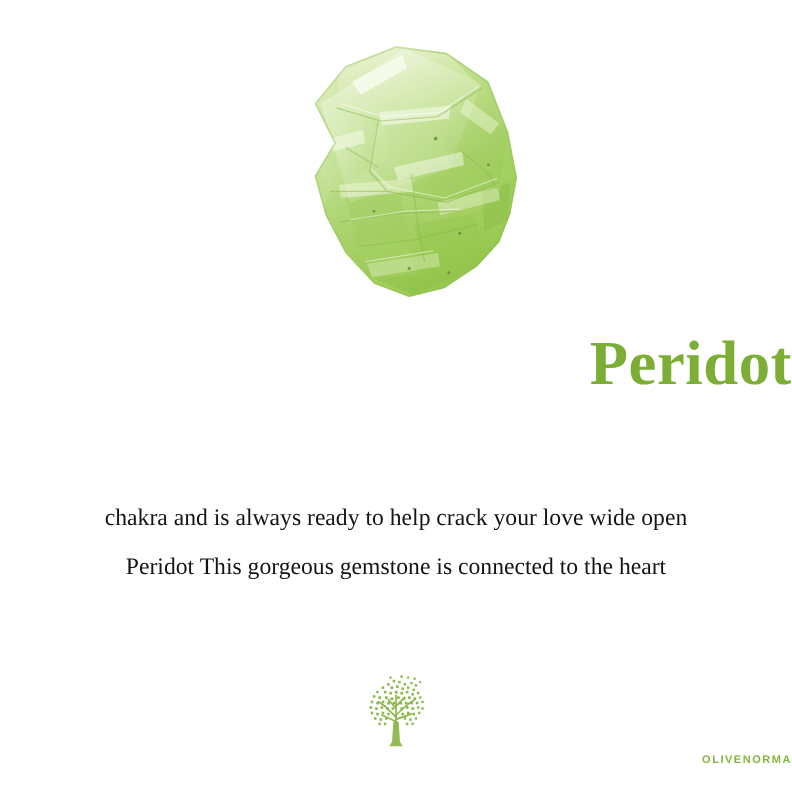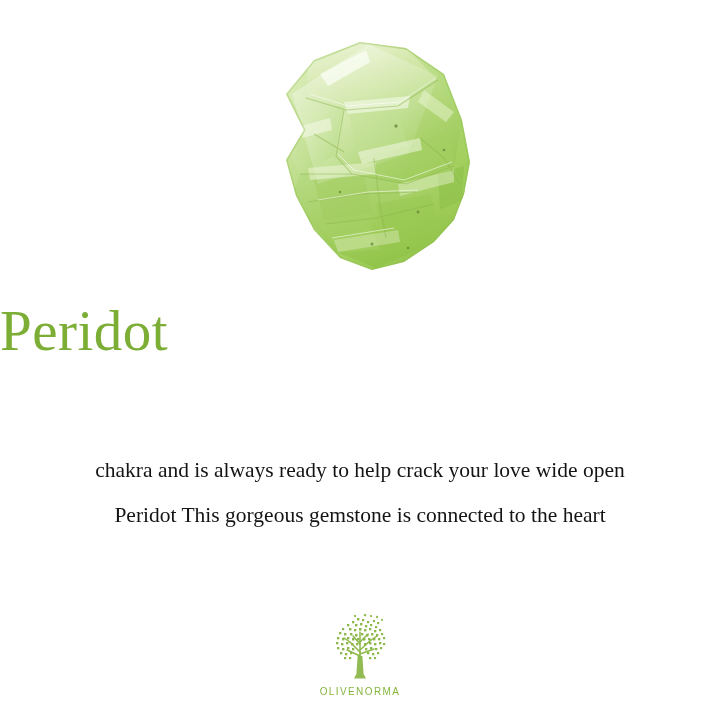--- a/index.html
+++ b/index.html
@@ -35,25 +35,25 @@
     height: 248px;
   }
   .gem-svg { display: block; width: 246px; height: 248px; }
 
   
   .title {
     position: absolute;
     left: 0;
     top: 300px;
     width: 720px;
-    text-align: left;
+    text-align: right;
     font-family: "Liberation Serif", serif;
     font-size: 57px;
     line-height: 62px;
-    font-weight: 400;
+    font-weight: 700;
     letter-spacing: 0.5px;
     color: #7CAE35;
     white-space: nowrap;
   }
 
   
   .subtitle {
     position: absolute;
     left: 0;
     top: 396px;
@@ -102,23 +102,24 @@
     margin: 0 auto;
     width: 78px;
     height: 72px;
   }
   .logo-word {
     display: block;
     margin-top: 2px;
     font-family: "Liberation Sans", sans-serif;
     font-size: 10px;
     line-height: 12px;
-    font-weight: 400;
+    font-weight: 700;
     letter-spacing: 1.4px;
     color: #86B53F;
+    text-align: right;
   }
 </style>
 </head>
 <body>
 
 <div class="page">
 
   <div class="gem-stage">
     <div class="gem-wrap">
       <svg class="gem-svg" viewBox="0 0 246 248">

